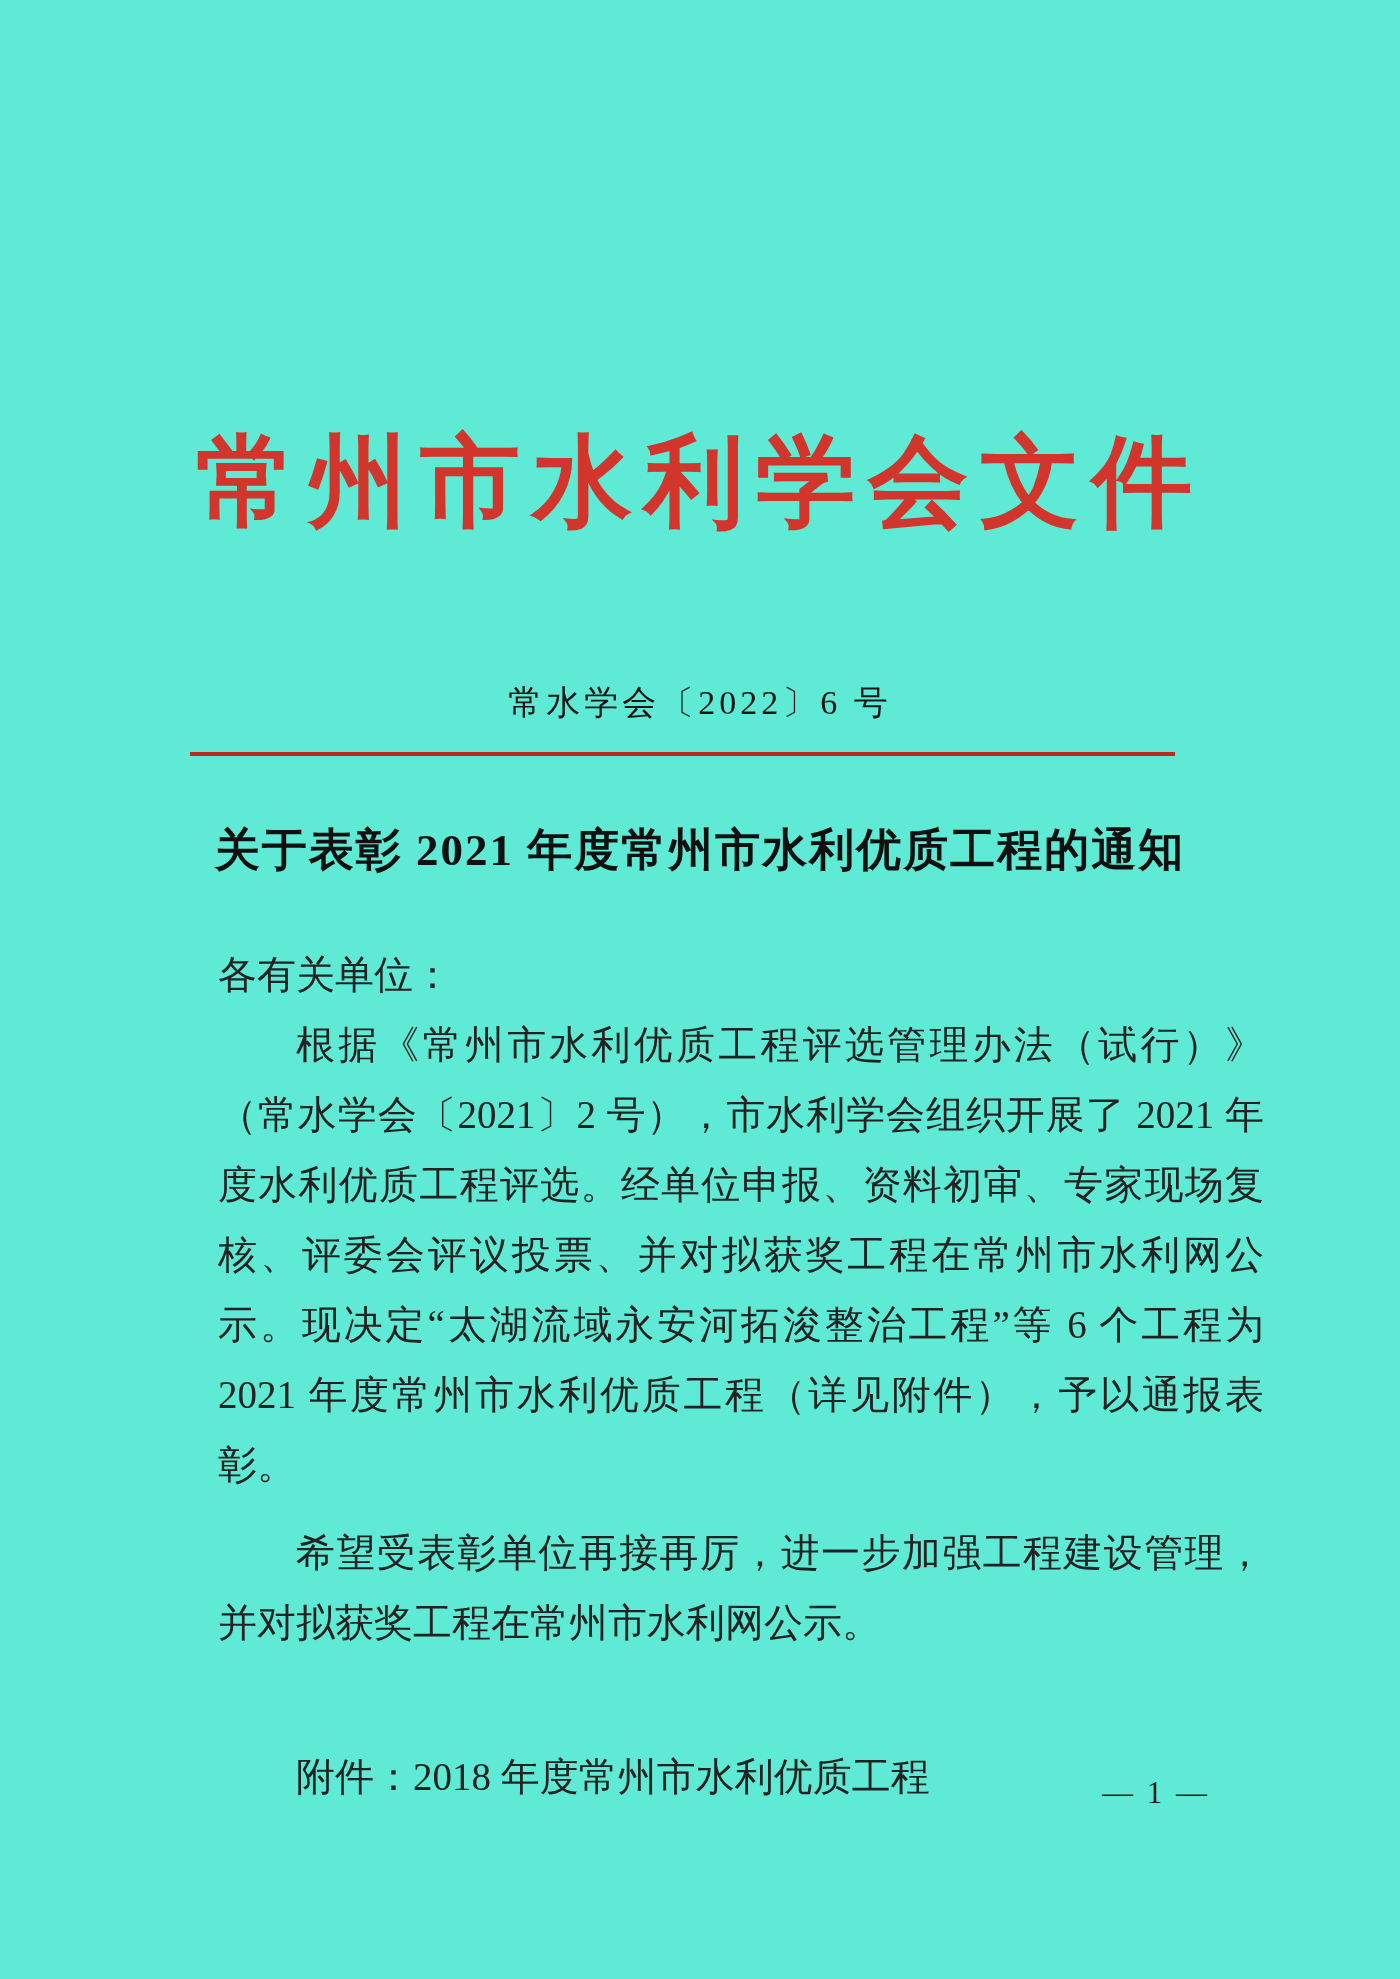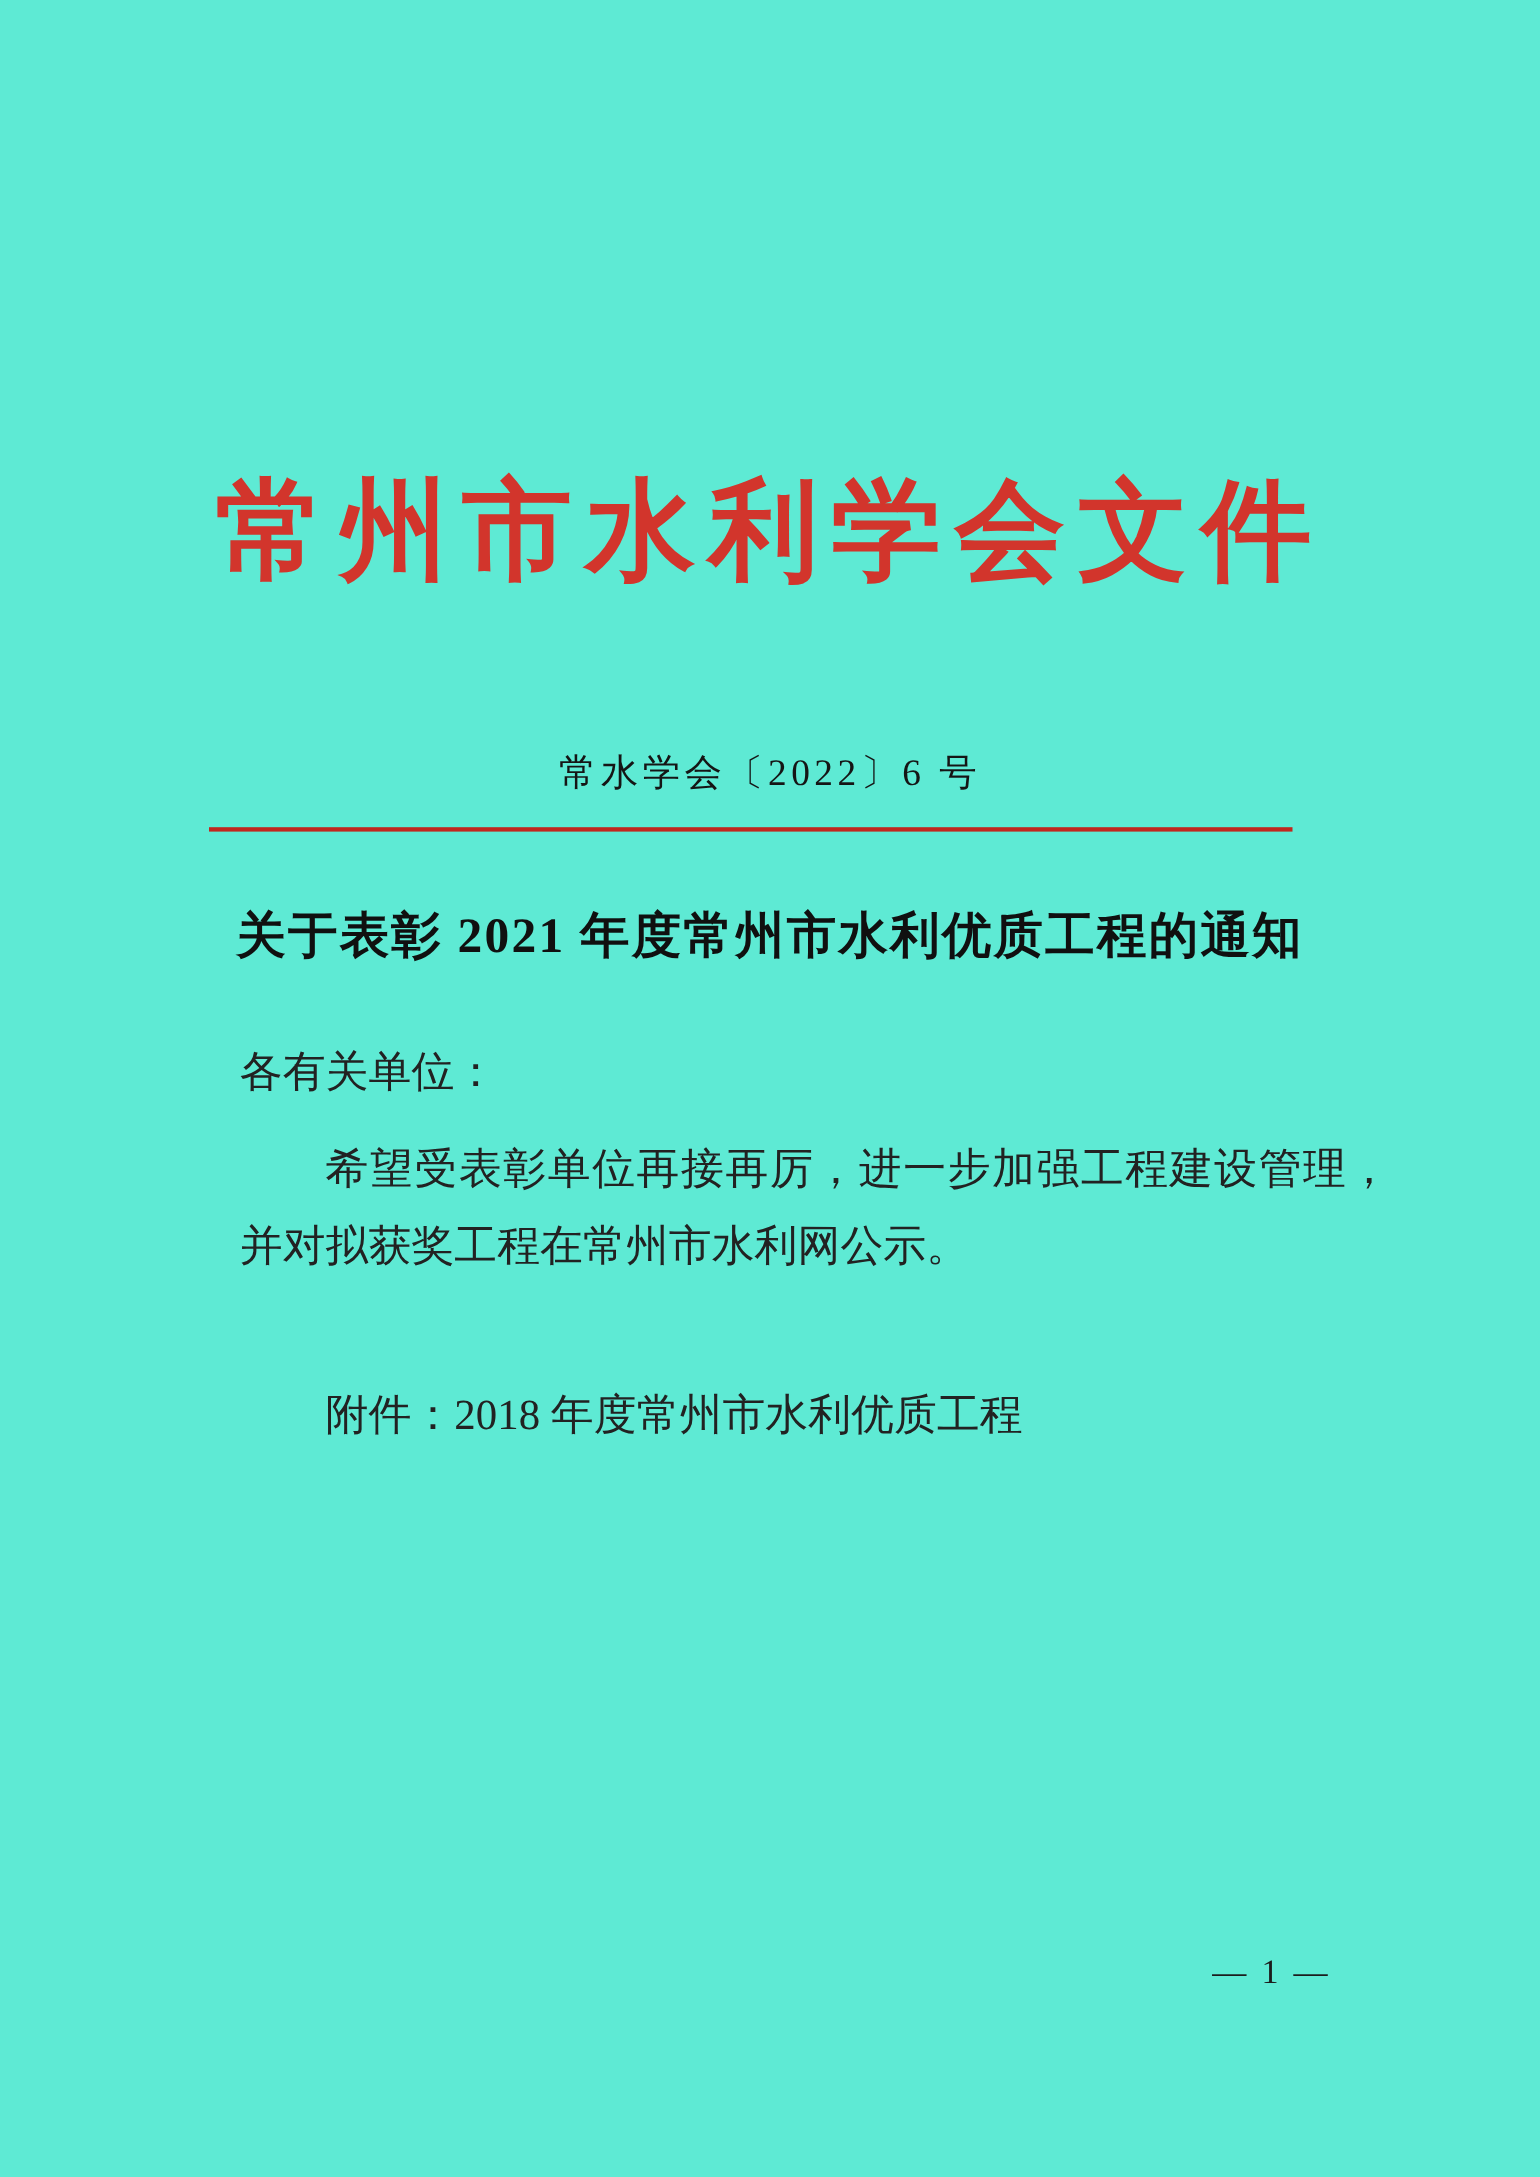--- a/index.html
+++ b/index.html
@@ -107,19 +107,20 @@
   <div class="letterhead-title">常州市水利学会文件</div>
 
   <div class="doc-number">常水学会〔2022〕6 号</div>
 
   <div class="red-rule"></div>
 
   <div class="notice-heading">关于表彰 2021 年度常州市水利优质工程的通知</div>
 
   <div class="body-text">
     <p class="salutation">各有关单位：</p>
+    <p class="para para-1">根据《常州市水利优质工程评选管理办法（试行）》（常水学会〔2021〕2 号），市水利学会组织开展了 2021 年度水利优质工程评选。经单位申报、资料初审、专家现场复核、评委会评议投票、并对拟获奖工程在常州市水利网公示。现决定“太湖流域永安河拓浚整治工程”等 6 个工程为 2021 年度常州市水利优质工程（详见附件），予以通报表彰。</p>
     <p class="para para-2">希望受表彰单位再接再厉，进一步加强工程建设管理，并对拟获奖工程在常州市水利网公示。</p>
     <p class="attachment-line">附件：2018 年度常州市水利优质工程</p>
   </div>
 
   <div class="page-number">— 1 —</div>
 
 </div>
 
 </body></html>

